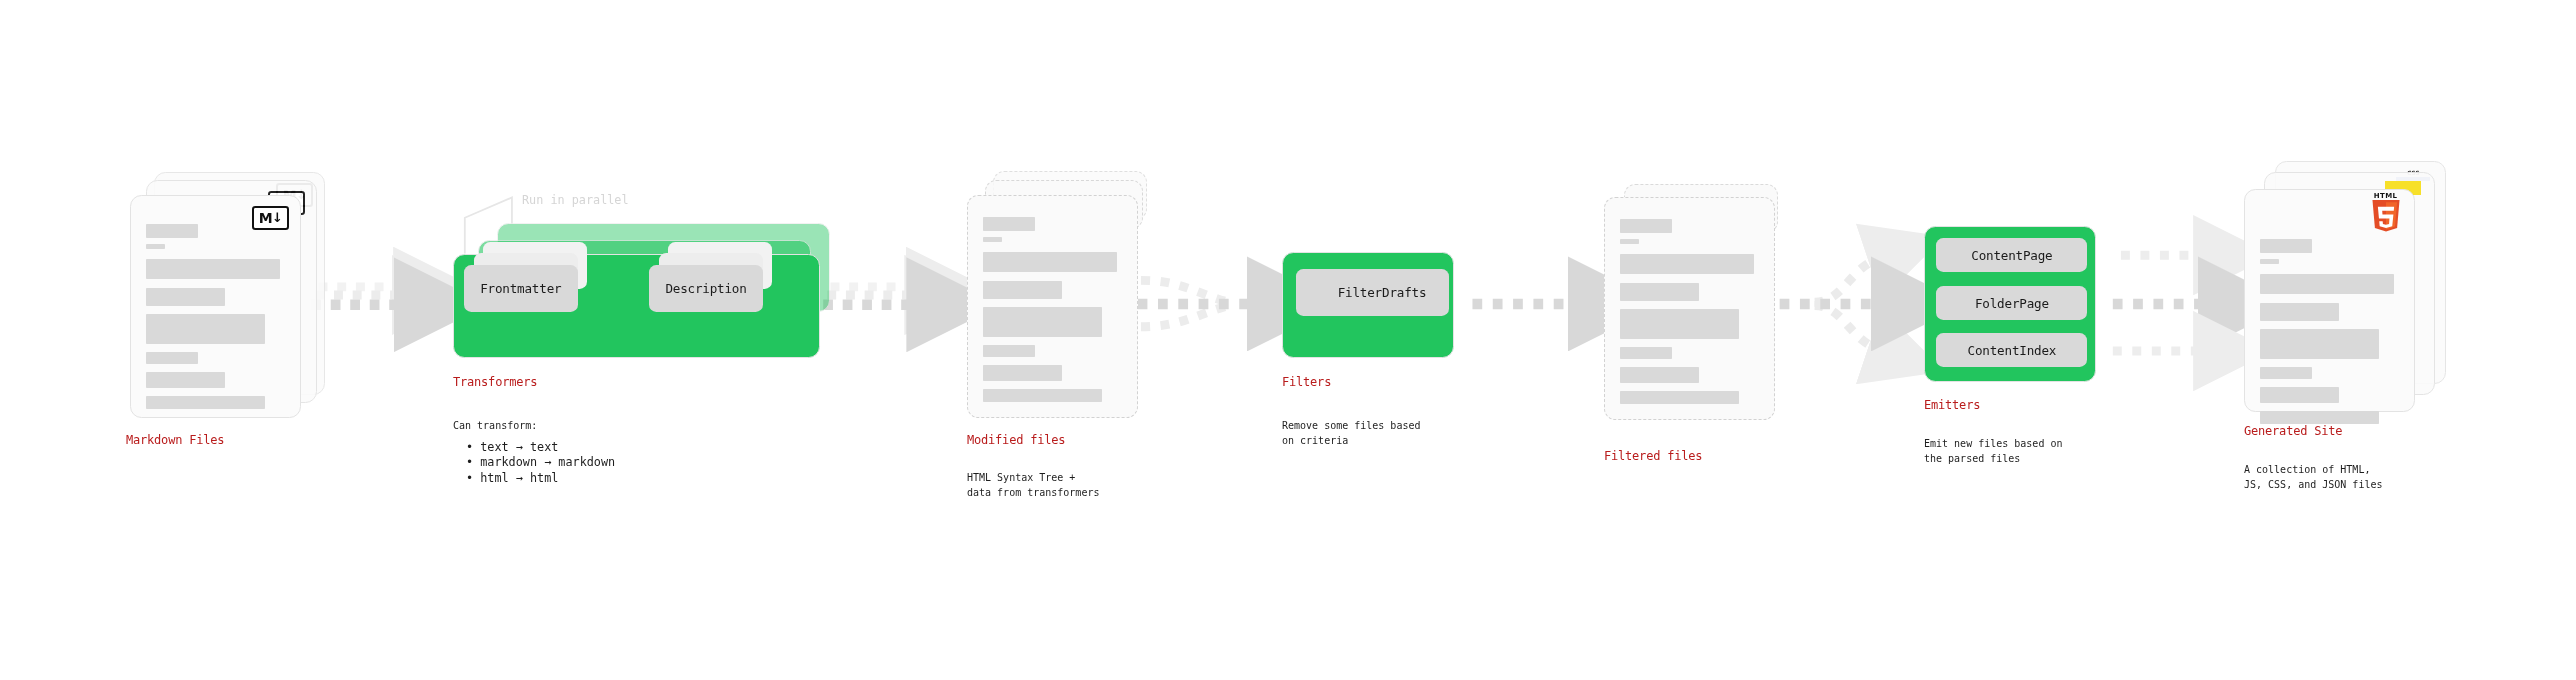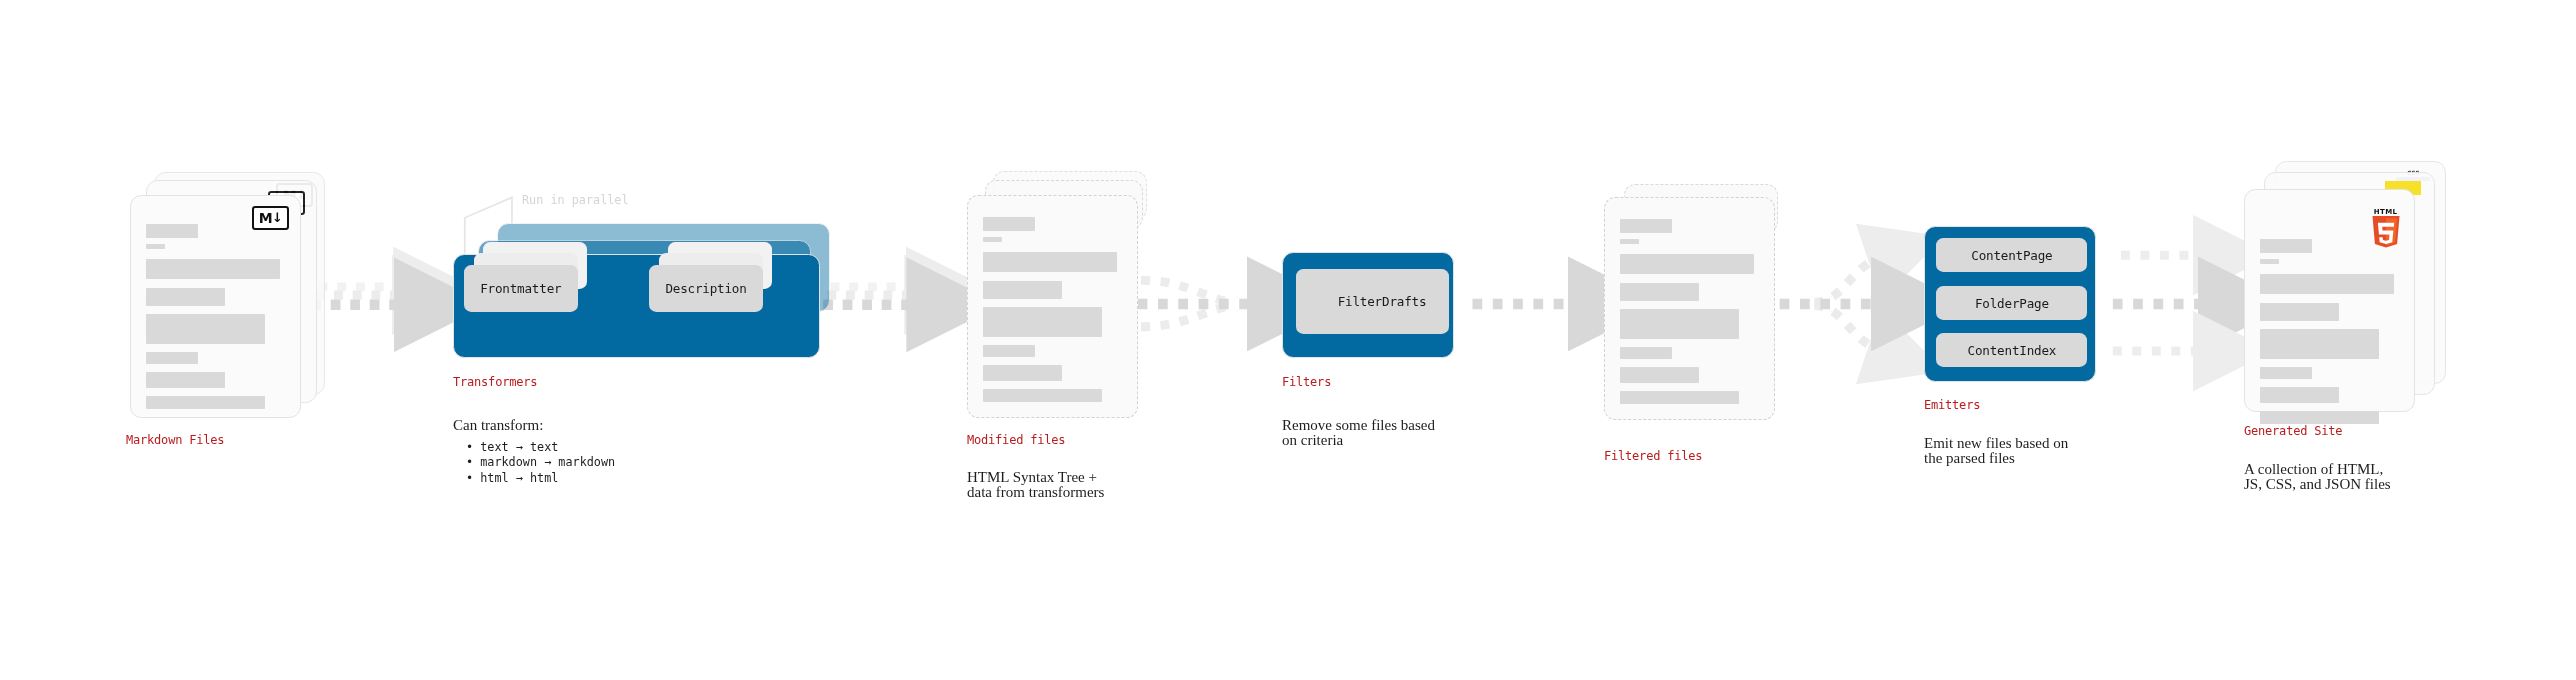--- a/index.html
+++ b/index.html
@@ -52,42 +52,42 @@
     font-size:5.7px;font-weight:bold;color:#111;text-align:center;width:34px;
     line-height:6.5px;
   }
   .css-badge .cssbar{width:34px;height:3.3px;background:#264de4;margin-top:0.8px;}
 
   
   .groupbox{
     position:absolute;
     border:1.3px solid #e3e3e3;
     border-radius:11.4px;
-    background:#0369a1;
+    background:#22c55e;
     box-sizing:border-box;
   }
   .pill{
     position:absolute;
     background:#d9d9d9;
     border-radius:7.3px;
     display:flex;align-items:center;justify-content:center;
     color:#1b1b1b;font-size:12.6px;letter-spacing:-0.2px;
     box-sizing:border-box;
   }
   .pill.ghost{background:#ededed;color:transparent;}
   .pill.ghost2{background:#f2f2f2;color:transparent;}
 
   
   .title{
     position:absolute;
     font-size:12px;color:#b91c1c;letter-spacing:-0.2px;white-space:nowrap;
   }
   .sub{
     position:absolute;
-    font-size:15px;color:#1e1e1e;line-height:15.4px;white-space:pre-line;font-family:Liberation Serif, serif;
+    font-size:10px;color:#1e1e1e;line-height:15.4px;white-space:pre-line;
   }
   .note{
     position:absolute;font-size:11.8px;color:#d5d5d5;white-space:nowrap;
   }
   .ul{position:absolute;font-size:11.8px;color:#1e1e1e;line-height:15.4px;}
   .ul div{white-space:nowrap;}
 
   svg.lay{position:absolute;left:0;top:0;width:2576px;height:681px;overflow:visible;pointer-events:none;}
 </style>
 </head>
@@ -230,21 +230,21 @@
         <div class="bar" style="width:119px;height:13px;"></div>
       </div>
     </div>
     <div class="title" style="left:967px;top:433px;">Modified files</div>
     <div class="sub" style="left:967px;top:470px;">HTML Syntax Tree +
 data from transformers</div>
   </div>
 
   <div>
     <div class="groupbox" style="left:1282px;top:252px;width:172px;height:106px;">
-      <div class="pill" style="left:13px;top:16.3px;width:153px;height:65px;padding-left:19px;">FilterDrafts</div>
+      <div class="pill" style="left:13px;top:16.3px;width:153px;height:47px;padding-left:19px;">FilterDrafts</div>
     </div>
     <div class="title" style="left:1282px;top:375px;">Filters</div>
     <div class="sub" style="left:1282px;top:418px;">Remove some files based
 on criteria</div>
   </div>
 
   <div>
     <div class="doc dashed" style="left:1624px;top:184px;width:154px;height:49px;opacity:.8;"></div>
     <div class="doc dashed" style="left:1604px;top:197px;">
       <div class="bars" style="top:21px;">
@@ -280,21 +280,21 @@
           <div class="cssbar"></div>
         </div>
       </div>
     </div>
     <div class="doc" style="left:2264px;top:172px;opacity:.95;">
       <div class="badge" style="right:13px;top:8.1px;">
         <div class="js-badge"></div>
       </div>
     </div>
     <div class="doc" style="left:2244px;top:189px;">
-      <div class="badge" style="right:11.4px;top:18px;">
+      <div class="badge" style="right:11.4px;top:2px;">
         <div class="html5">
           <div class="h5label">HTML</div>
           <svg width="34" height="37" viewBox="0 0 36 41" style="position:absolute;top:8.1px;left:0;">
             <path d="M3,0 L33,0 L30.3,31 L18,35 L5.7,31 z" fill="#e44d26"></path>
             <path d="M18,2.5 L18,32.8 L28,29.5 L30.3,2.5 z" fill="#f16529"></path>
             <path d="M9,7.5 L27,7.5 L26.6,12 L13.8,12 L14.1,16 L26.2,16 L24.9,29 L18,31 L11,29 L10.5,23.5 L14.3,23.5 L14.6,26.5 L18,27.4 L21.4,26.5 L21.8,20.5 L10.2,20.5 z" fill="#ffffff"></path>
           </svg>
         </div>
       </div>
       <div class="bars" style="top:49px;">

